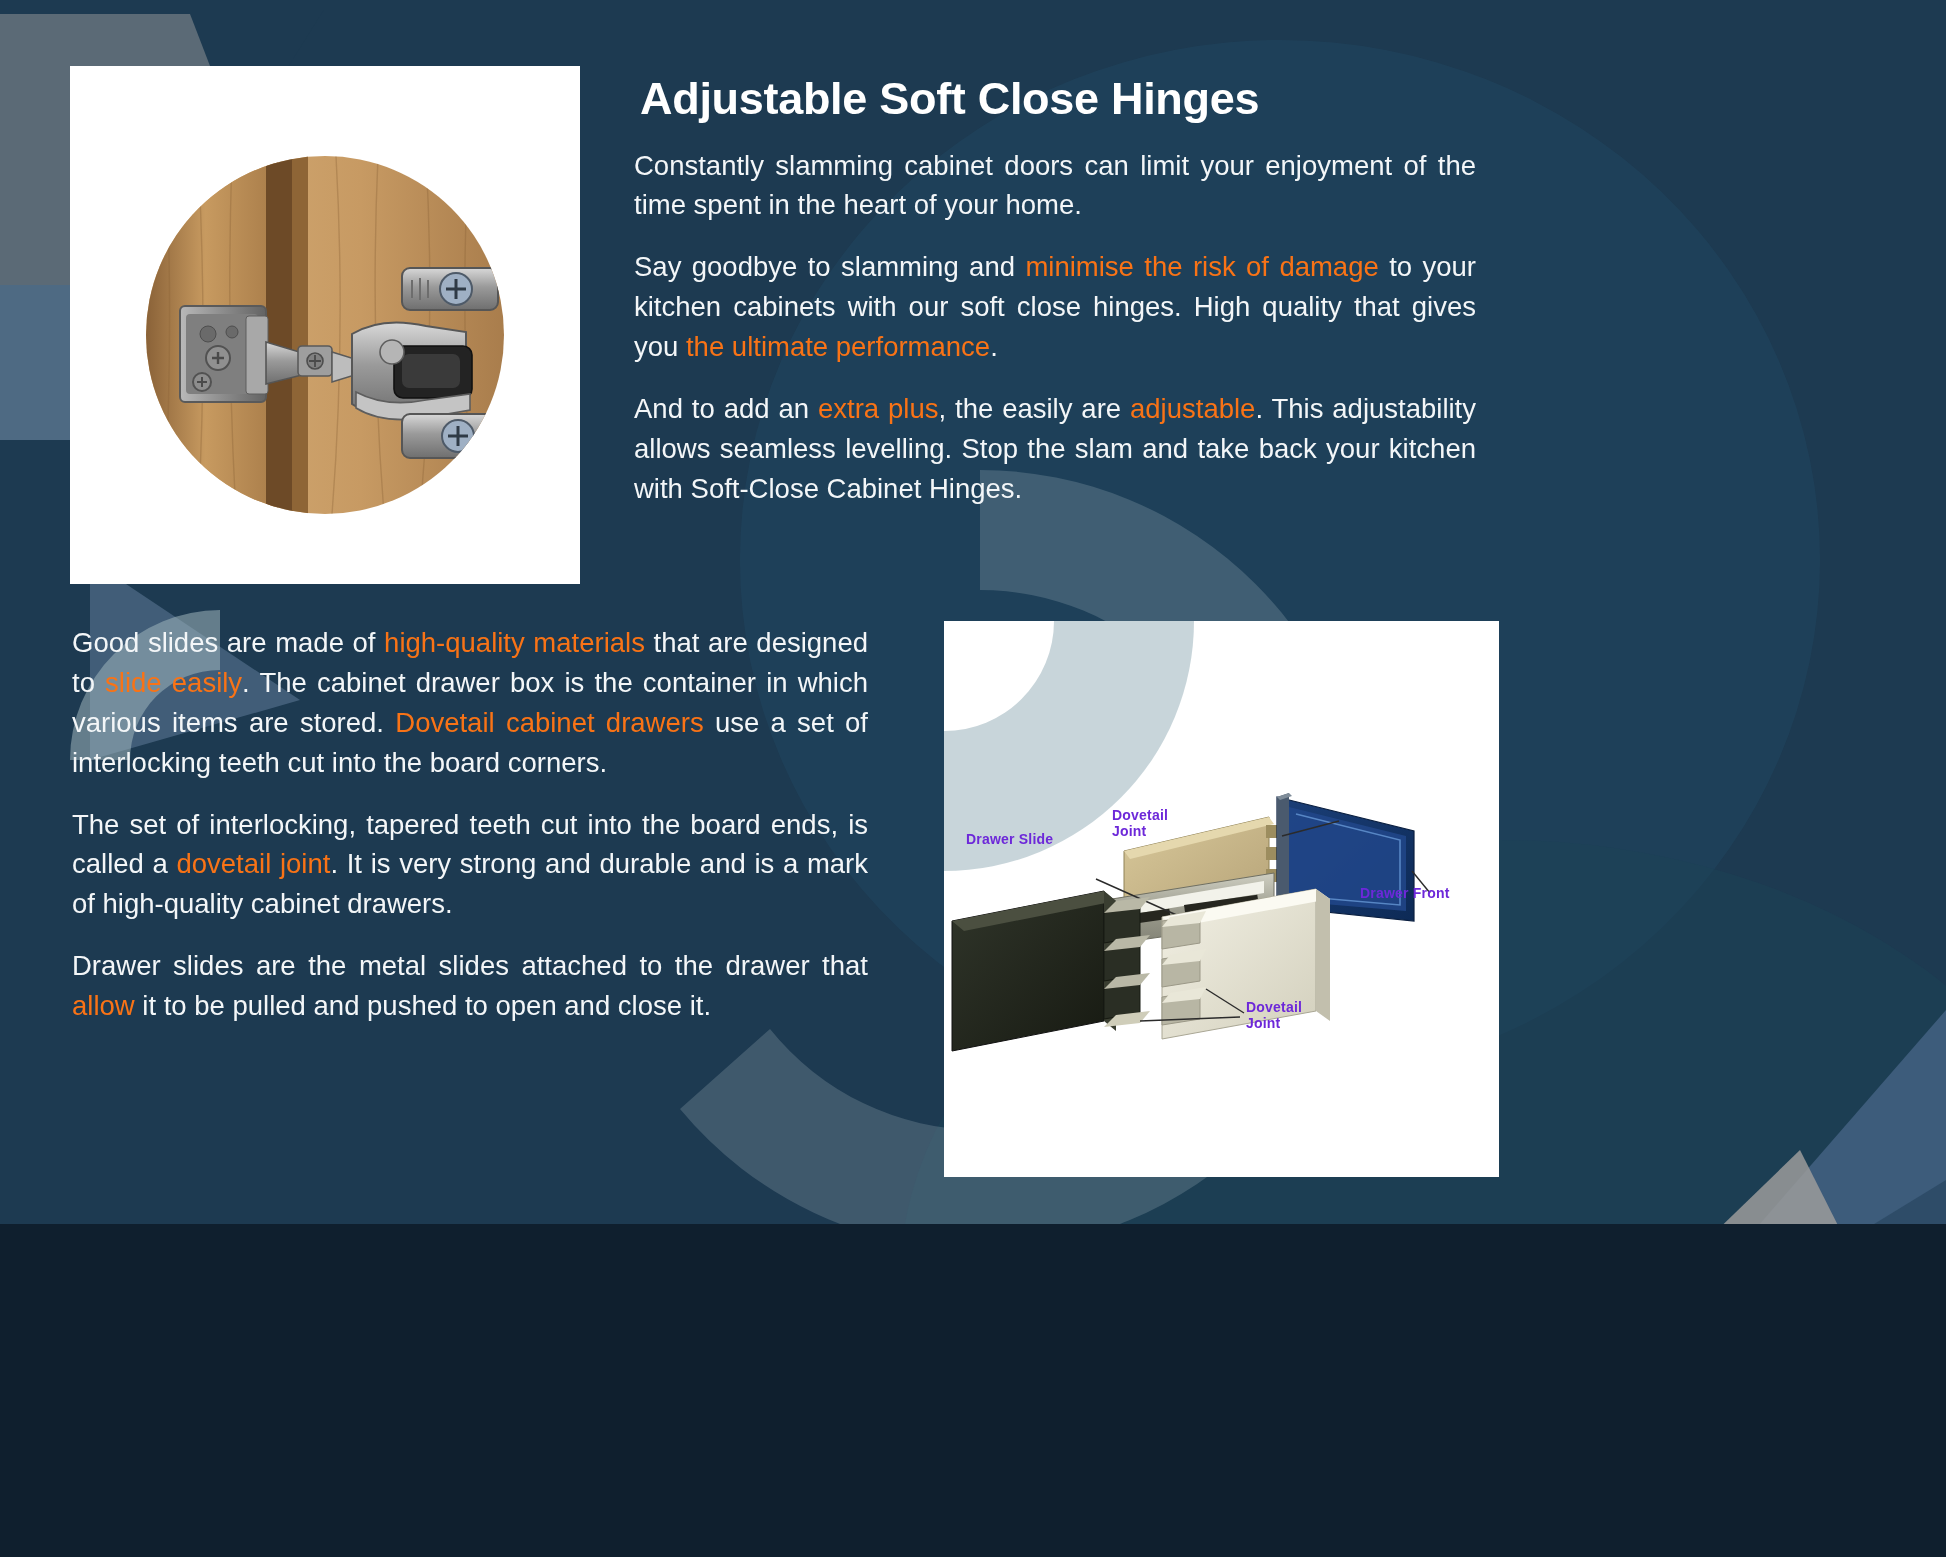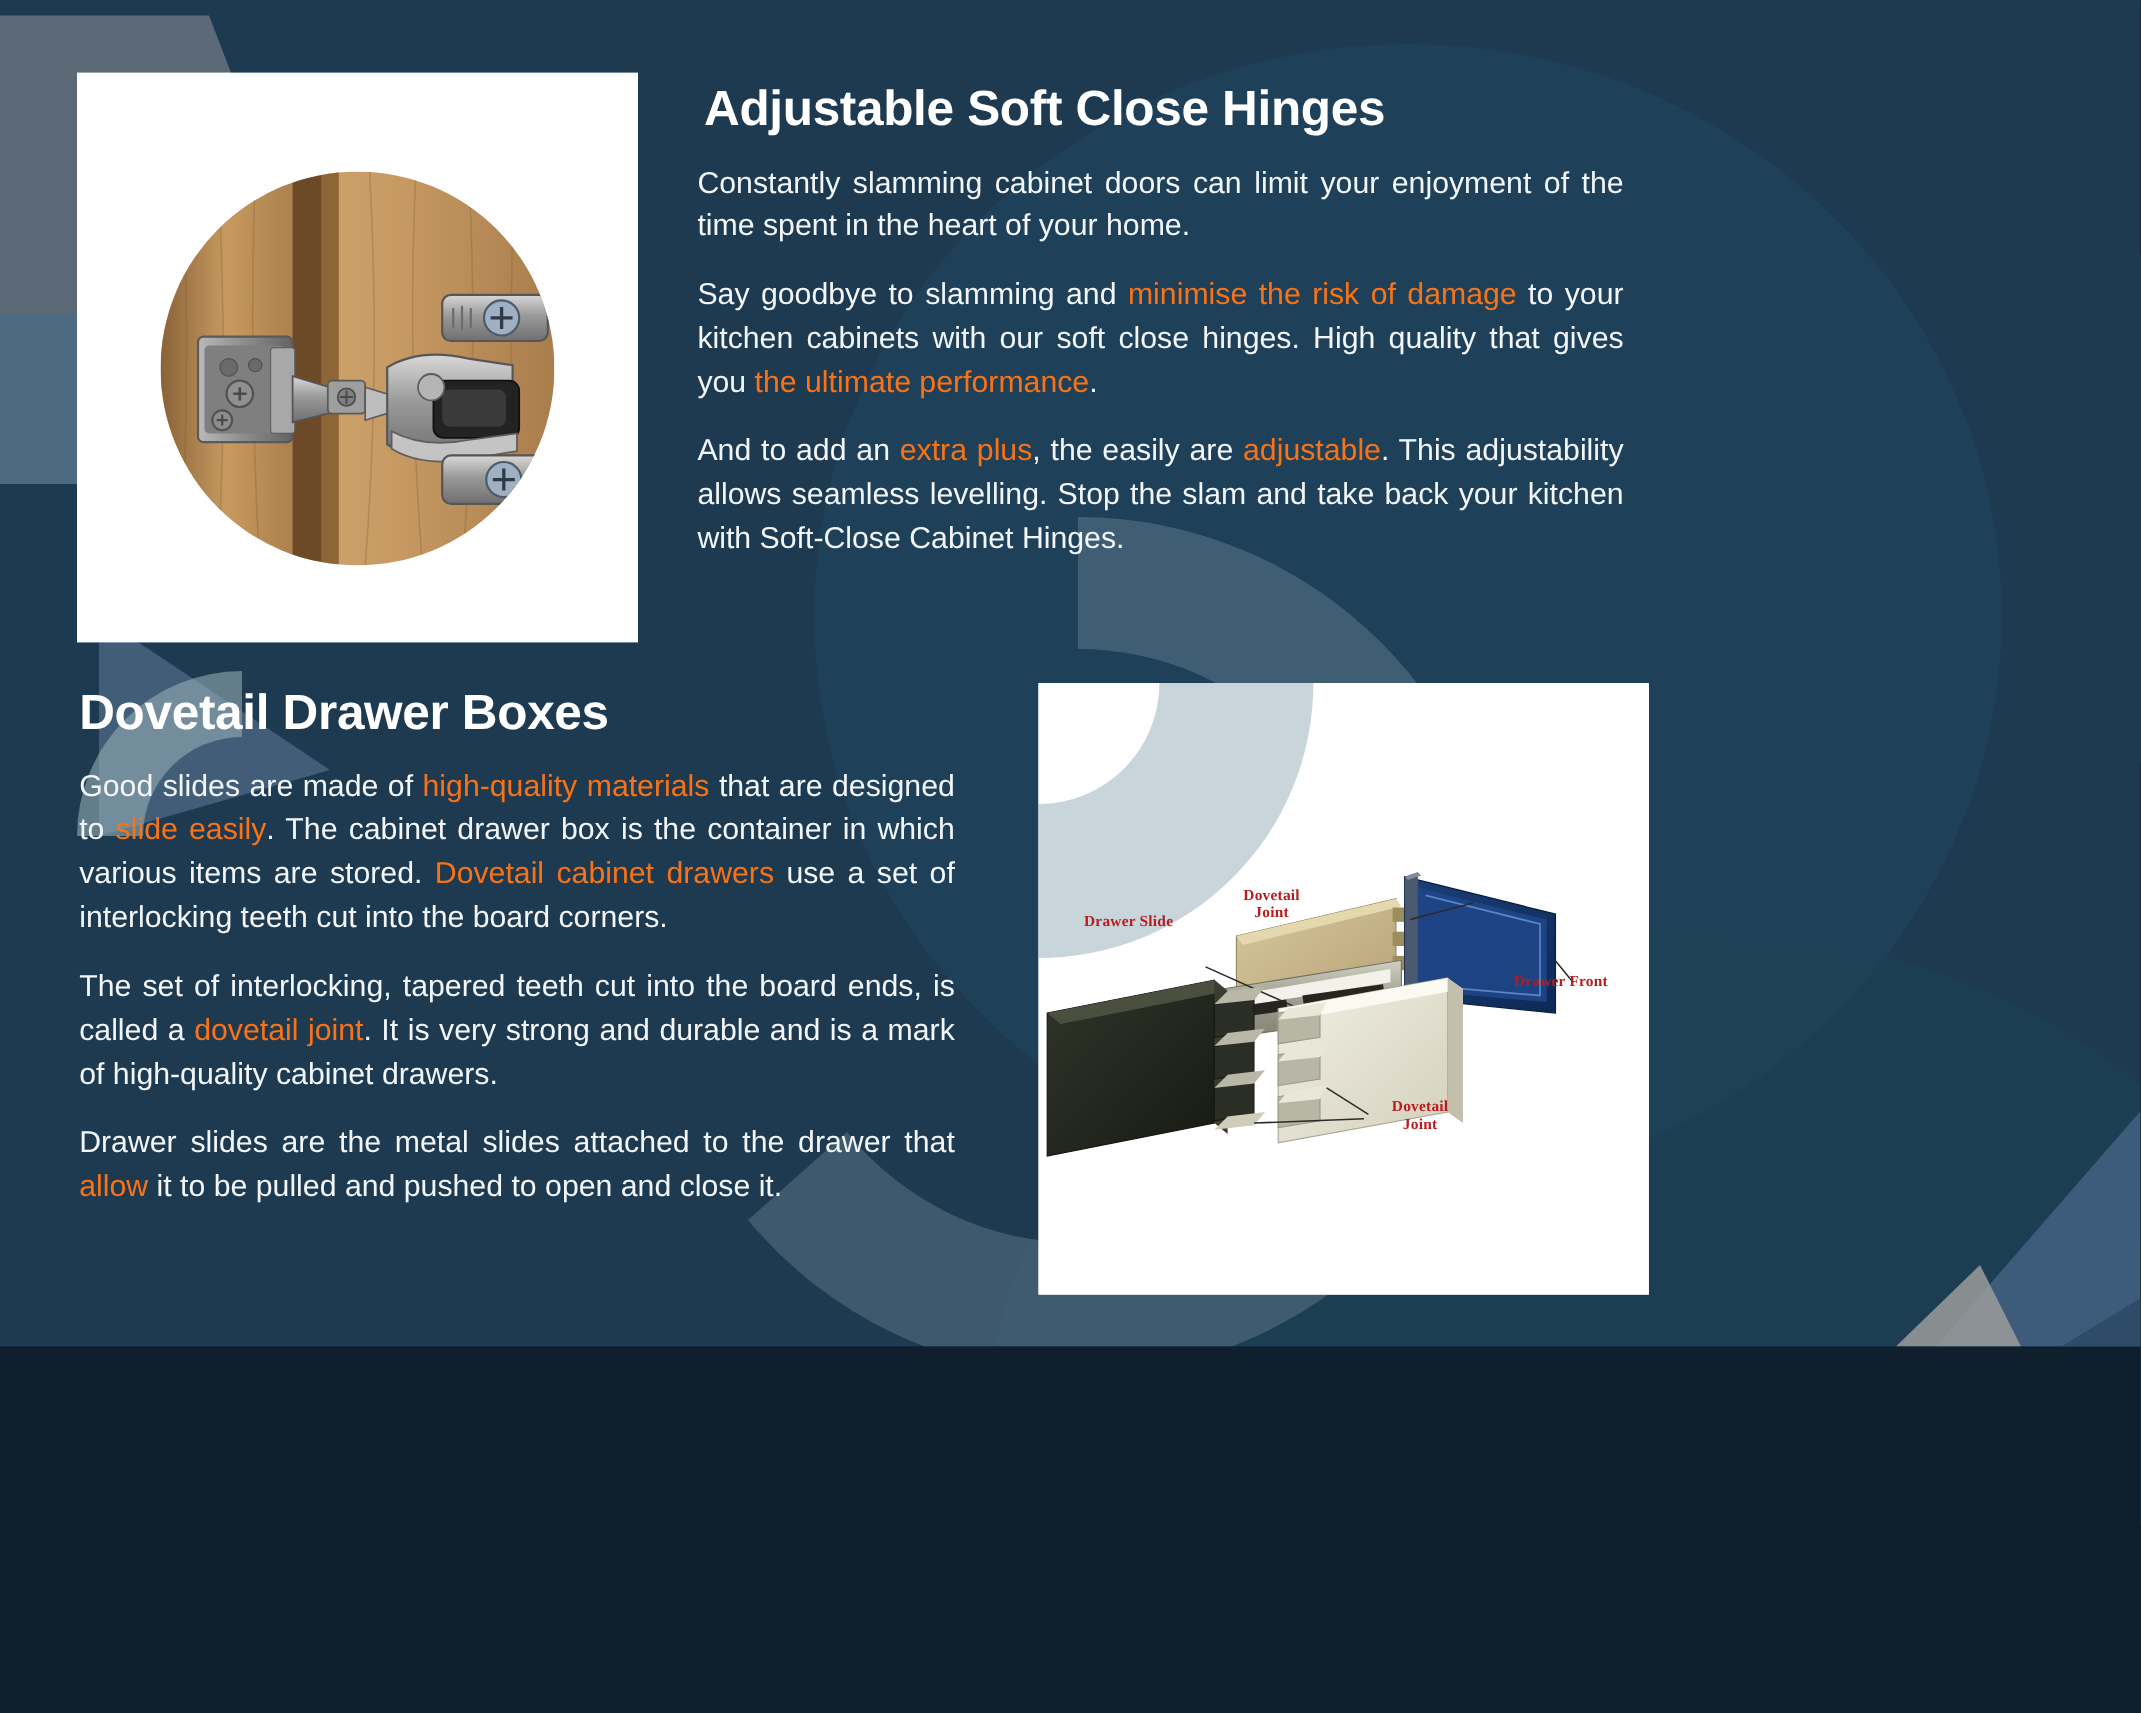--- a/index.html
+++ b/index.html
@@ -78,26 +78,25 @@
   p.body-text b { font-weight: 400; color: #f97316; }
 
   
   #dovetail-diagram {
     position: absolute;
     left: 0; top: 0;
     width: 555px; height: 556px;
   }
   .diag-label {
     position: absolute;
-    font-family: Liberation Serif, serif;
+    font-family: Liberation Sans, sans-serif;
     font-size: 14px;
     font-weight: 700;
-    color: #b91c1c;
+    color: #6d28d9;
     line-height: 1.15;
-    text-align: center;
     letter-spacing: 0.2px;
   }
 </style>
 </head>
 <body>
 
 <div id="page">
 
   <div class="bg-layer">
     <svg class="bg-svg" viewBox="0 0 1946 1557" preserveAspectRatio="none">
@@ -232,21 +231,20 @@
     <p class="body-text">
       <span>Say goodbye to slamming and </span><b>minimise the risk of damage</b><span> to your kitchen cabinets with our soft close hinges. High quality that gives you </span><b>the ultimate performance</b><span>.</span>
     </p>
 
     <p class="body-text">
       <span>And to add an </span><b>extra plus</b><span>, the easily are </span><b>adjustable</b><span>. This adjustability allows seamless levelling. Stop the slam and take back your kitchen with Soft-Close Cabinet Hinges.</span>
     </p>
   </div>
 
   <div id="bottom-text">
-    <h1 class="section-title">Dovetail Drawer Boxes</h1>
 
     <p class="body-text">
       <span>Good slides are made of </span><b>high-quality materials</b><span> that are designed to </span><b>slide easily</b><span>. The cabinet drawer box is the container in which various items are stored. </span><b>Dovetail cabinet drawers</b><span> use a set of interlocking teeth cut into the board corners.</span>
     </p>
 
     <p class="body-text">
       <span>The set of interlocking, tapered teeth cut into the board ends, is called a </span><b>dovetail joint</b><span>. It is very strong and durable and is a mark of high-quality cabinet drawers.</span>
     </p>
 
     <p class="body-text">

